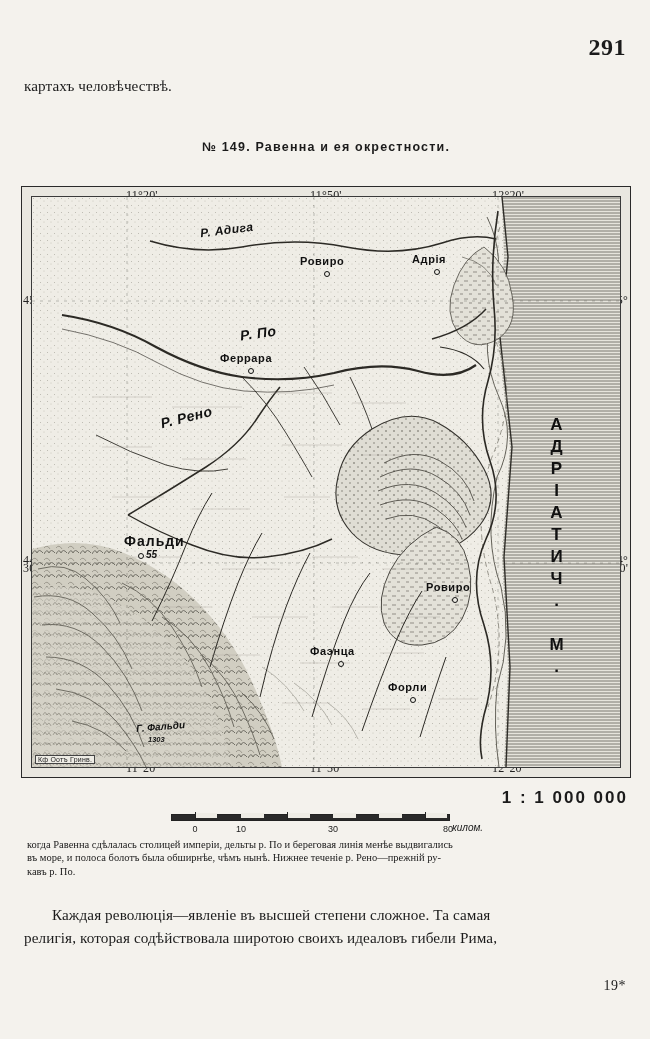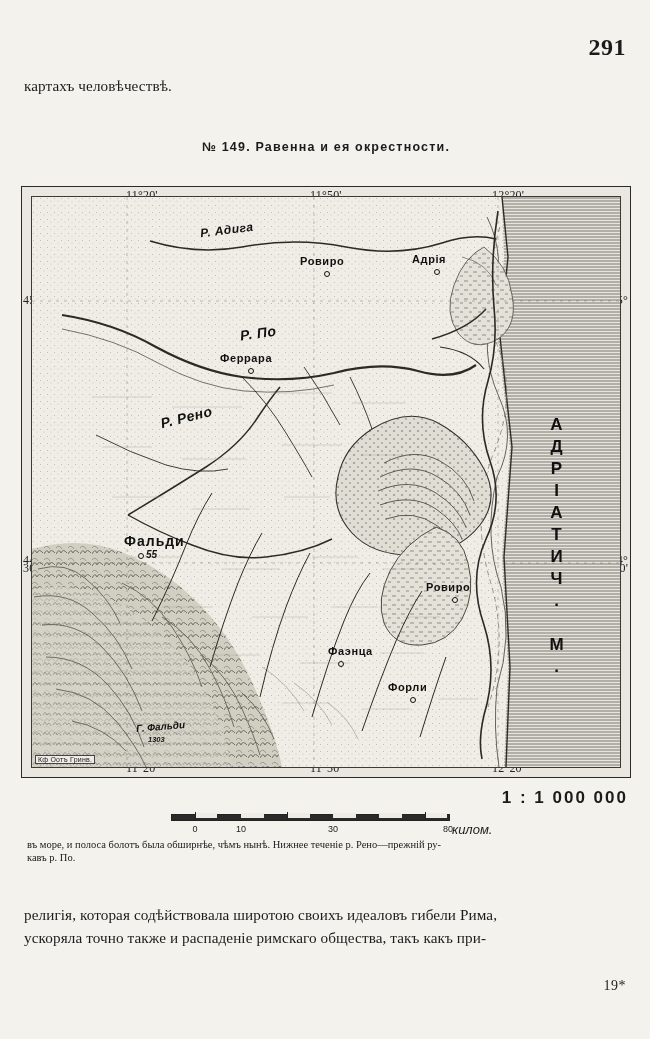--- a/index.html
+++ b/index.html
@@ -195,21 +195,21 @@
   .scalenum {
     position: absolute;
     top: 12px;
     font-size: 9px;
     font-family: "Liberation Sans", sans-serif;
     transform: translateX(-50%);
   }
   .scaleunit {
     position: absolute;
     left: 452px; top: 822px;
-    font-size: 13px;
+    font-size: 10px;
     font-style: italic;
     font-family: "Liberation Sans", sans-serif;
   }
 
   
   .note {
     position: absolute;
     left: 27px; top: 838px;
     width: 596px;
     font-size: 10.5px;
@@ -400,21 +400,21 @@
       <div class="plabel city" style="left:188px; top:155px;">Феррара</div>
       <div class="citydot" style="left:216px; top:171px;"></div>
 
       <div class="plabel city-big" style="left:92px; top:336px;">Фальди</div>
       <div class="citydot" style="left:106px; top:356px;"></div>
       <div class="plabel peak" style="left:114px; top:352px;">55</div>
 
       <div class="plabel city" style="left:394px; top:384px;">Ровиро</div>
       <div class="citydot" style="left:420px; top:400px;"></div>
 
-      <div class="plabel city" style="left:296px; top:448px;">Фаэнца</div>
+      <div class="plabel city" style="left:278px; top:448px;">Фаэнца</div>
       <div class="citydot" style="left:306px; top:464px;"></div>
 
       <div class="plabel city" style="left:356px; top:484px;">Форли</div>
       <div class="citydot" style="left:378px; top:500px;"></div>
 
       <div class="plabel peak" style="left:104px; top:524px; transform:rotate(-5deg);">Г. Фальди</div>
       <div class="plabel peak tiny" style="left:116px; top:538px;">1303</div>
 
       <div class="credit" style="left:3px; bottom:3px;">Кф Оотъ Гринв.</div>
     </div>
@@ -434,24 +434,25 @@
     <div class="scaletick" style="left:116px;"></div>
     <div class="scaletick" style="left:254px;"></div>
     <div class="scalenum" style="left:24px;">0</div>
     <div class="scalenum" style="left:70px;">10</div>
     <div class="scalenum" style="left:162px;">30</div>
     <div class="scalenum" style="left:277px;">80</div>
   </div>
   <div class="scaleunit">килом.</div>
 
   <div class="note">
+    <span class="ln">когда Равенна сдѣлалась столицей имперіи, дельты р. По и береговая линія менѣе выдвигались</span>
     <span class="ln">въ море, и полоса болотъ была обширнѣе, чѣмъ нынѣ. Нижнее теченіе р. Рено—прежній ру-</span>
     <span class="ln">кавъ р. По.</span>
   </div>
 
   <div class="para para-bottom">
+    <span class="ln"><span class="indent"></span><span>Каждая революція—явленіе въ высшей степени сложное. Та самая</span></span>
     <span class="ln">религія, которая содѣйствовала широтою своихъ идеаловъ гибели Рима,</span>
-    <span class="ln">ускоряла точно также и распаденіе римскаго общества, такъ какъ при-</span>
   </div>
 
   <div class="signature">19*</div>
 
 </div>
 
 </body></html>

